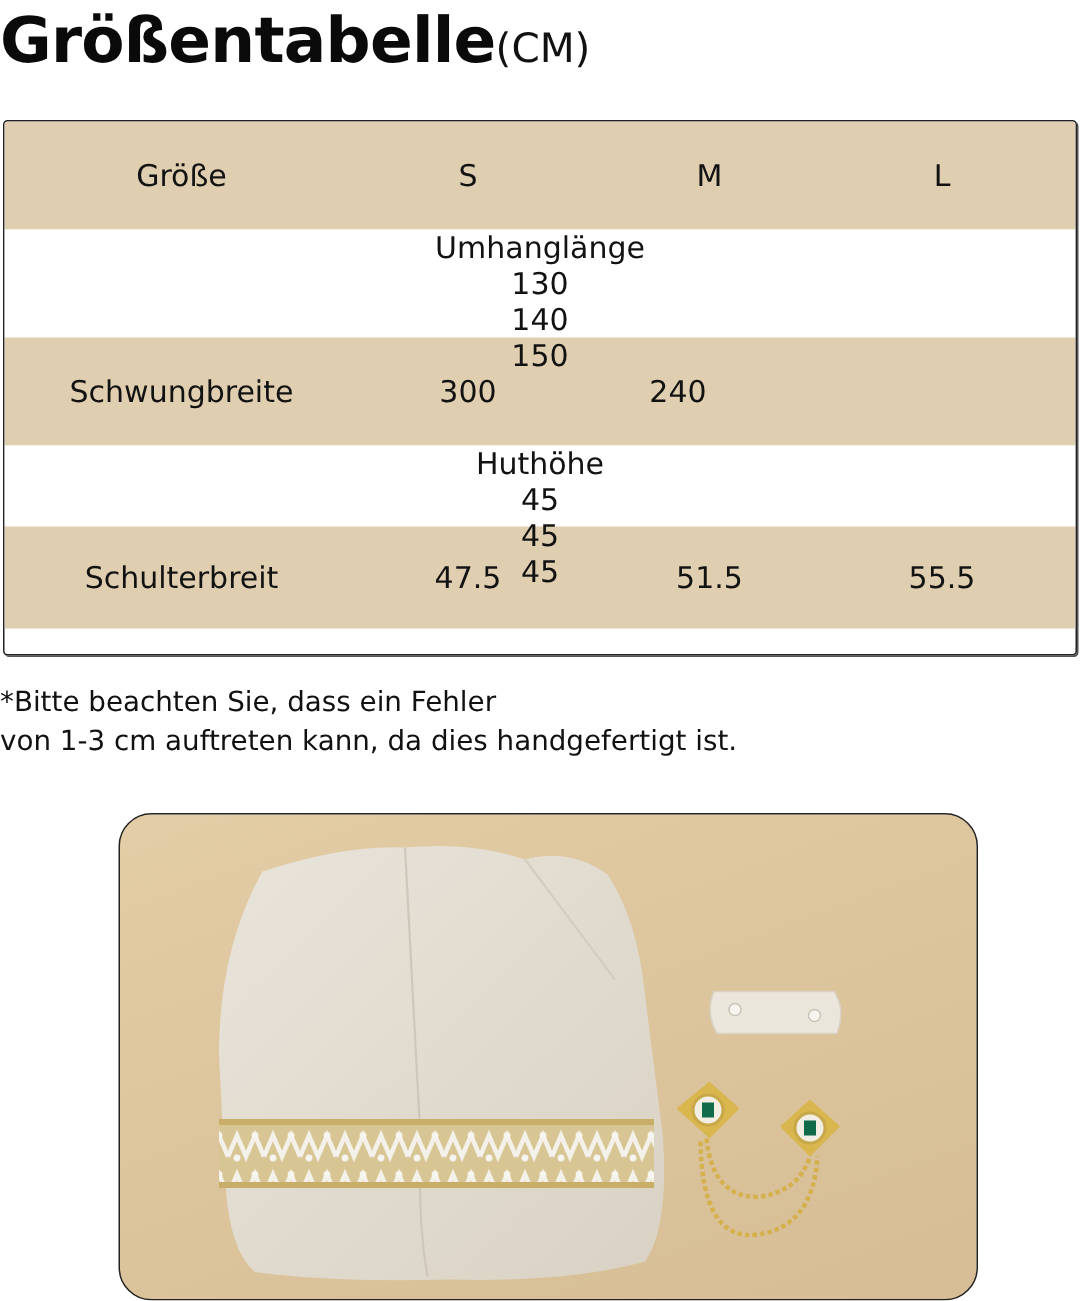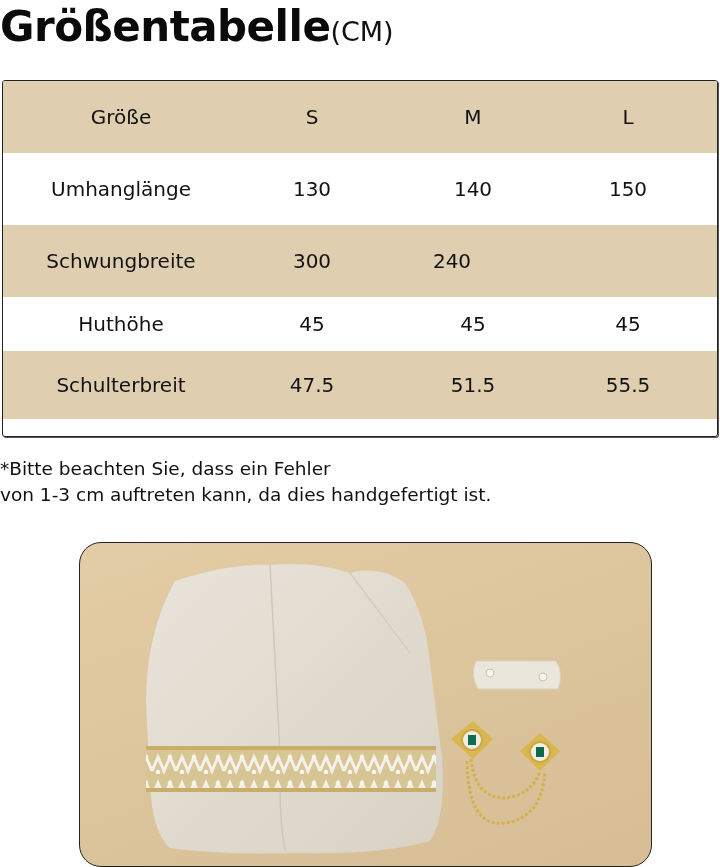--- a/index.html
+++ b/index.html
@@ -14,21 +14,21 @@
   .title .main { font-size:42px; font-weight:bold; letter-spacing:-0.5px; color:#0a0a0a; }
   .title .unit { font-size:27px; font-weight:normal; color:#111; }
 
   .table {
     position:absolute; left:2px; top:80px; width:714px; height:355px;
     border:1.5px solid #222; border-radius:3px; overflow:hidden;
     box-shadow:1px 1px 0 #555;
   }
   .row { display:flex; width:100%; align-items:center; }
   .row.tan { background:#e0ceb0; }
-  .row.white { background:#ffffff; }
+  .row.white { background:#ffffff;flex-direction:column; }
   .row .cell { text-align:center; font-size:20px; color:#121212; }
   .row .c0 { width:236px; padding-left:0; }
   .row .c1 { width:146px; }
   .row .c2 { width:176px; }
   .row .c3 { width:134px; }
 
   .note {
     position:absolute; left:0; top:456px; width:720px; text-align:left;
     font-size:18.5px; line-height:26px; color:#111;
   }

